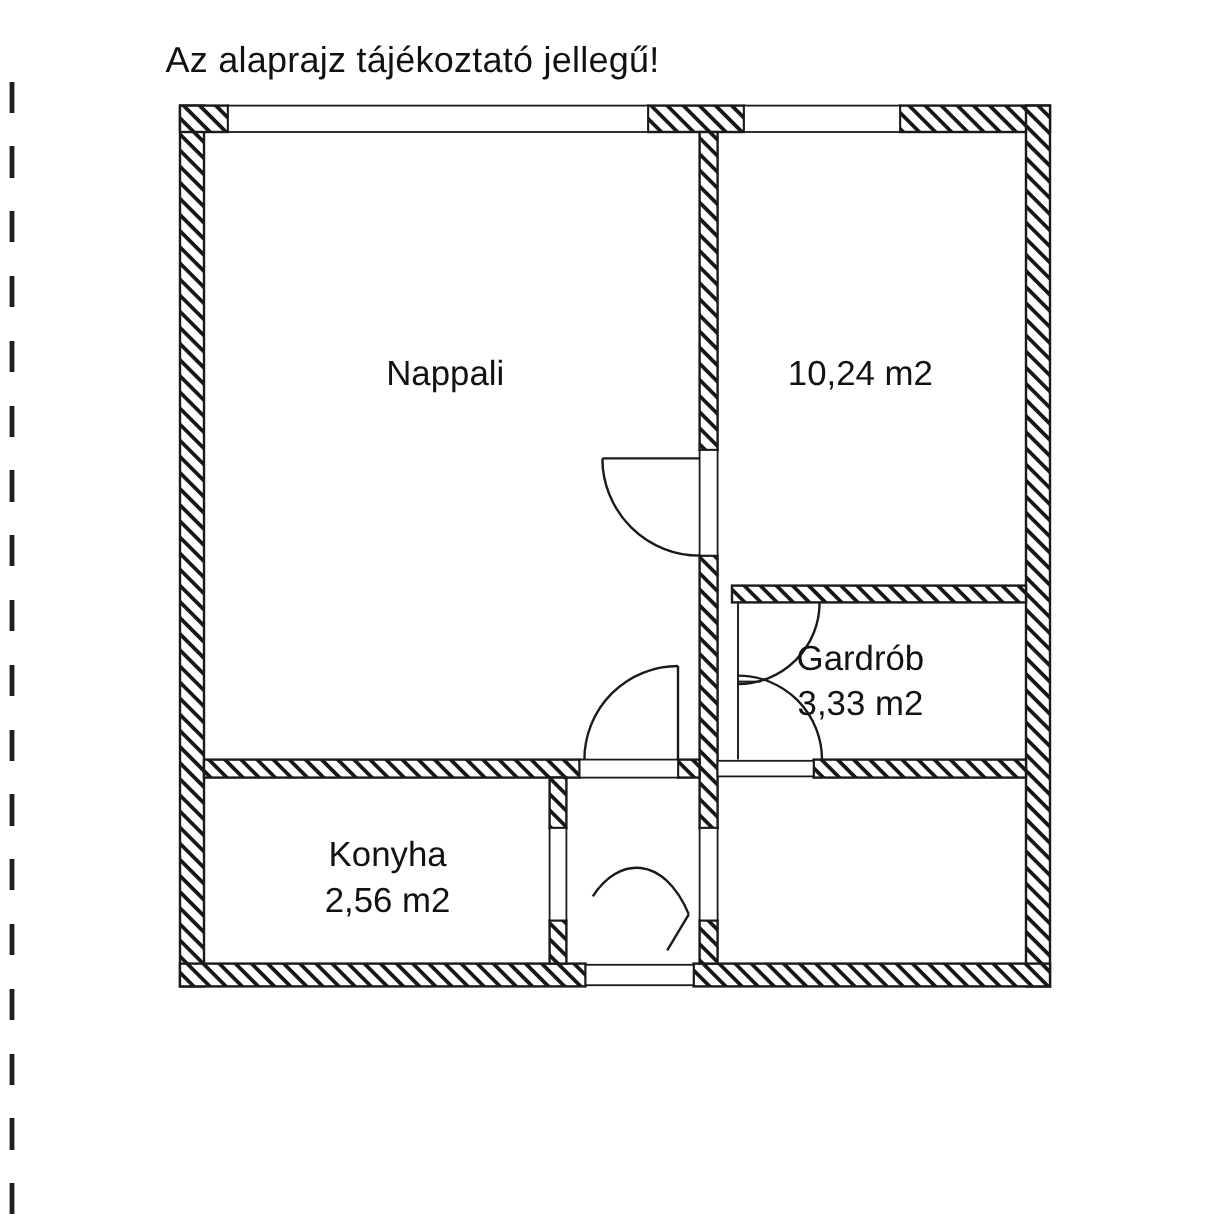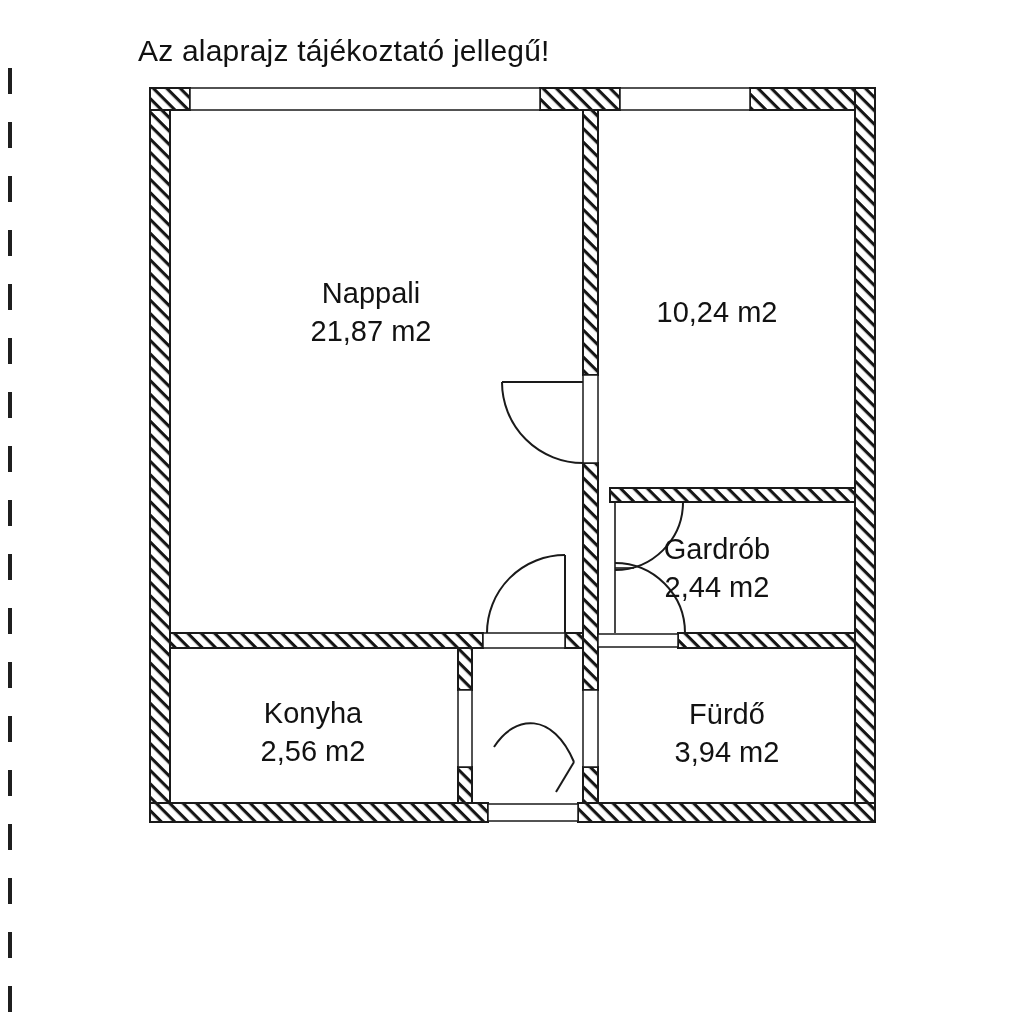--- a/index.html
+++ b/index.html
@@ -27,21 +27,21 @@
     position:absolute;
     transform:translate(-50%,-50%);
     text-align:center;
     font-size:29px;line-height:38px;color:#121212;
     white-space:nowrap;
   }
   .room-label span{display:block;}
   #label-nappali{left:371px;top:312px;}
   #label-szoba{left:717px;top:312px;}
   #label-gardrob{left:717px;top:568px;}
-  #label-konyha{left:313px;top:732px;}
+  #label-konyha{left:323px;top:732px;}
   #label-eloter{left:531px;top:731px;}
   #label-furdo{left:727px;top:733px;}
 </style>
 </head>
 <body>
 
 <div id="stage">
 
   <div id="left-edge-dash" class="edge-dash"></div>
   <div id="right-edge-dash" class="edge-dash"></div>
@@ -107,31 +107,26 @@
     <g fill="none" stroke="#1a1a1a">
       <path stroke-width="1.6" d="M 615,502 L 615,633"></path>
       <path stroke-width="1.6" d="M 615,568 L 634,568"></path>
       <path stroke-width="2" d="M 683,502 A 68 68 0 0 1 615,570"></path>
       <path stroke-width="2" d="M 615,563 A 70 70 0 0 1 685,633"></path>
     </g>
   </svg>
 
   <div id="label-nappali" class="room-label">
     <span>Nappali</span>
-    <span>21,87 m2</span>
   </div>
   <div id="label-szoba" class="room-label">
     <span>10,24 m2</span>
   </div>
   <div id="label-gardrob" class="room-label">
     <span>Gardrób</span>
-    <span>2,44 m2</span>
+    <span>3,33 m2</span>
   </div>
   <div id="label-konyha" class="room-label">
     <span>Konyha</span>
     <span>2,56 m2</span>
   </div>
-  <div id="label-furdo" class="room-label">
-    <span>Fürdő</span>
-    <span>3,94 m2</span>
-  </div>
 
 </div>
 
 </body></html>

